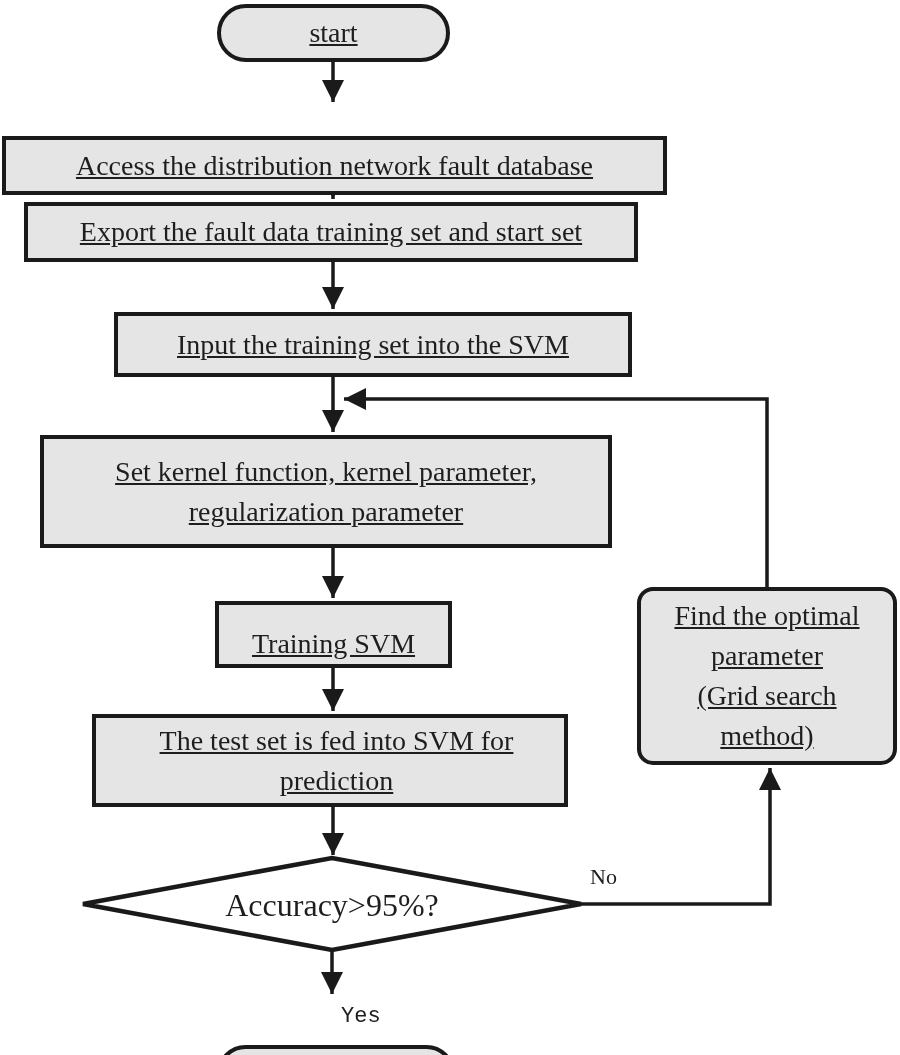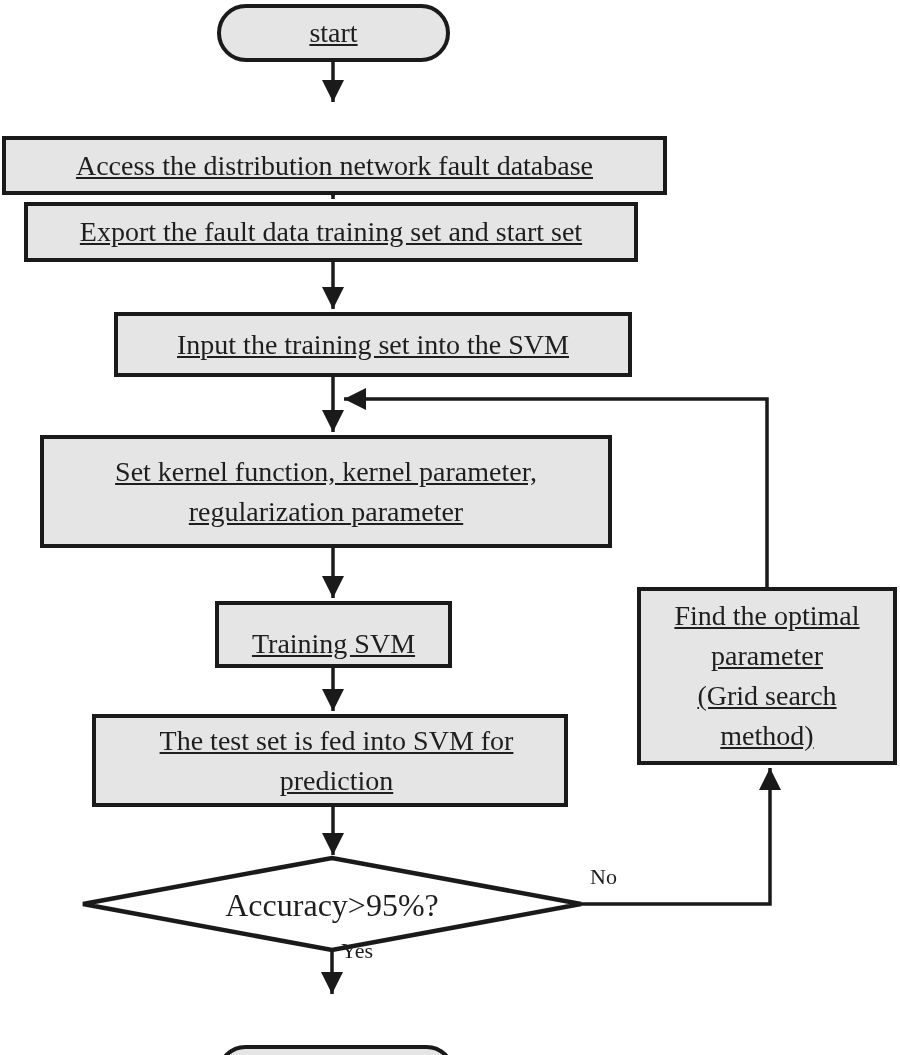--- a/index.html
+++ b/index.html
@@ -115,27 +115,27 @@
   </div>
 
   <div class="node" style="left:215px; top:601px; width:237px; height:67px;align-items:flex-end;">
     <span>Training SVM</span>
   </div>
 
   <div class="node multiline" style="left:92px; top:714px; width:476px; height:93px;padding-left:13px;">
     <span>The test set is fed into SVM for<br>prediction</span>
   </div>
 
-  <div class="node multiline" style="left:637px; top:587px; width:260px; height:178px;">
+  <div class="node multiline" style="left:637px; top:587px; width:260px; height:178px;border-radius:16px;">
     <span>Find the optimal<br>parameter<br>(Grid search<br>method)</span>
   </div>
 
   <div class="diamond-label">Accuracy&gt;95%?</div>
 
   <div class="node stadium" style="left:217px; top:1045px; width:238px; height:57px;">
     <span>end</span>
   </div>
 
   <div class="free-label" style="left:590px; top:862px;">No</div>
 
-  <div class="free-label" style="left:341px; top:936px;">Yes</div>
+  <div class="free-label" style="left:341px; top:1002px;font-family:Liberation Mono, monospace;">Yes</div>
 
 </div>
 
 </body></html>

